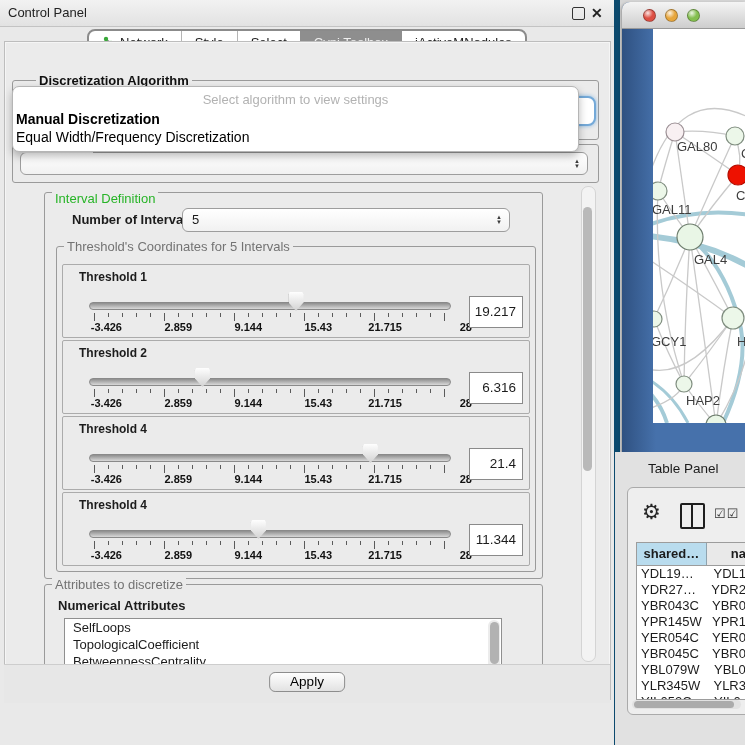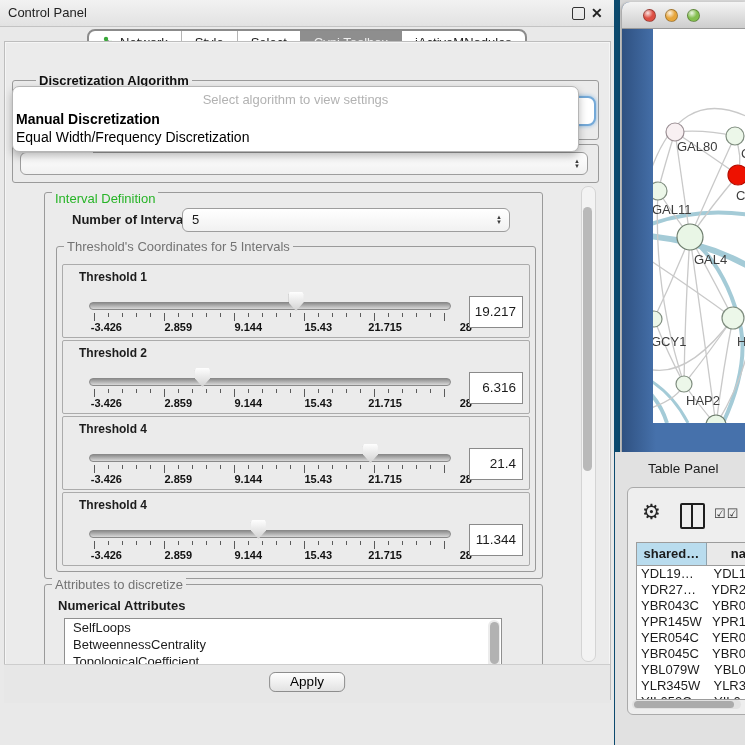--- a/index.html
+++ b/index.html
@@ -365,22 +365,22 @@
       </div>
 
     <div class="groupbox" style="left:44px;top:584px;width:497px;height:112px;"></div>
     <div class="grouplabel gl-blue" style="left:52px;top:577px;">Attributes to discretize</div>
     <div class="abs" style="left:58px;top:598px;font-weight:bold;font-size:13px;">Numerical Attributes</div>
     <div id="attr-list">
       <div class="vtrack" style="right:1px;top:1px;width:12px;height:58px;border:none;background:#ececec;">
         <div class="vthumb" style="left:2px;top:2px;height:42px;background:#b2b2b2;"></div>
       </div>
     <div class="attr-item">SelfLoops</div>
+        <div class="attr-item">TopologicalCoefficient</div>
         <div class="attr-item">BetweennessCentrality</div>
-        <div class="attr-item">TopologicalCoefficient</div>
       </div>
 
     <div id="apply-bar">
       <button id="apply-btn">Apply</button>
     </div>
 
   </div>
 
   <div id="net-window">
     <div id="net-titlebar">

